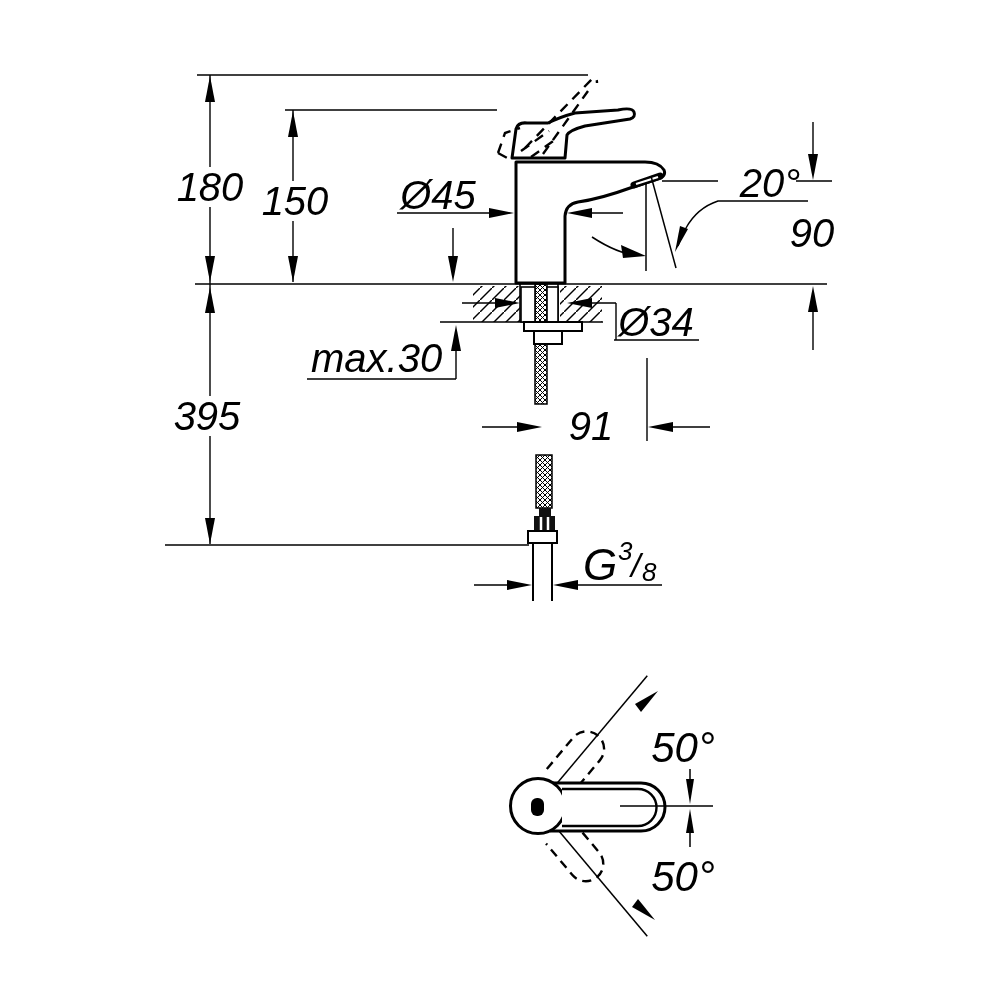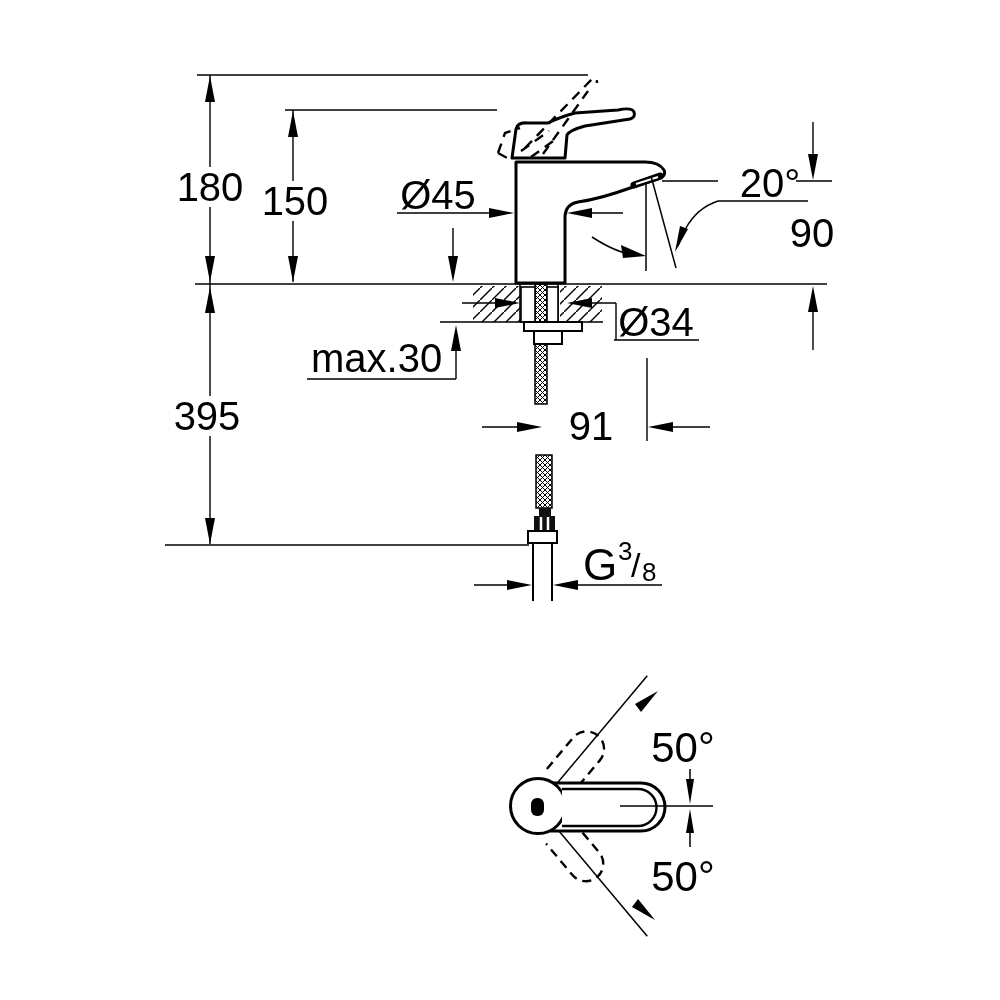--- a/index.html
+++ b/index.html
@@ -1,16 +1,16 @@
 <!DOCTYPE html>
 <html><head>
 <meta charset="utf-8">
 <style>
   html,body{margin:0;padding:0;background:#ffffff;}
-  .stage{width:1000px;height:1000px;background:#ffffff;position:relative;overflow:hidden;}
+  .stage{width:1000px;height:1000px;background:#ffffff;position:relative;overflow:hidden;font-style:italic;}
   svg{display:block;}
   text{font-family:"Liberation Sans","DejaVu Sans",sans-serif;fill:#000;}
   .dim{font-size:40px;}
   .dim-sm{font-size:26px;}
   .dim-slash{font-size:34px;}
   .dim-g{font-size:44px;}
   .dim-50{font-size:42px;}
 </style>
 </head>
 <body>

